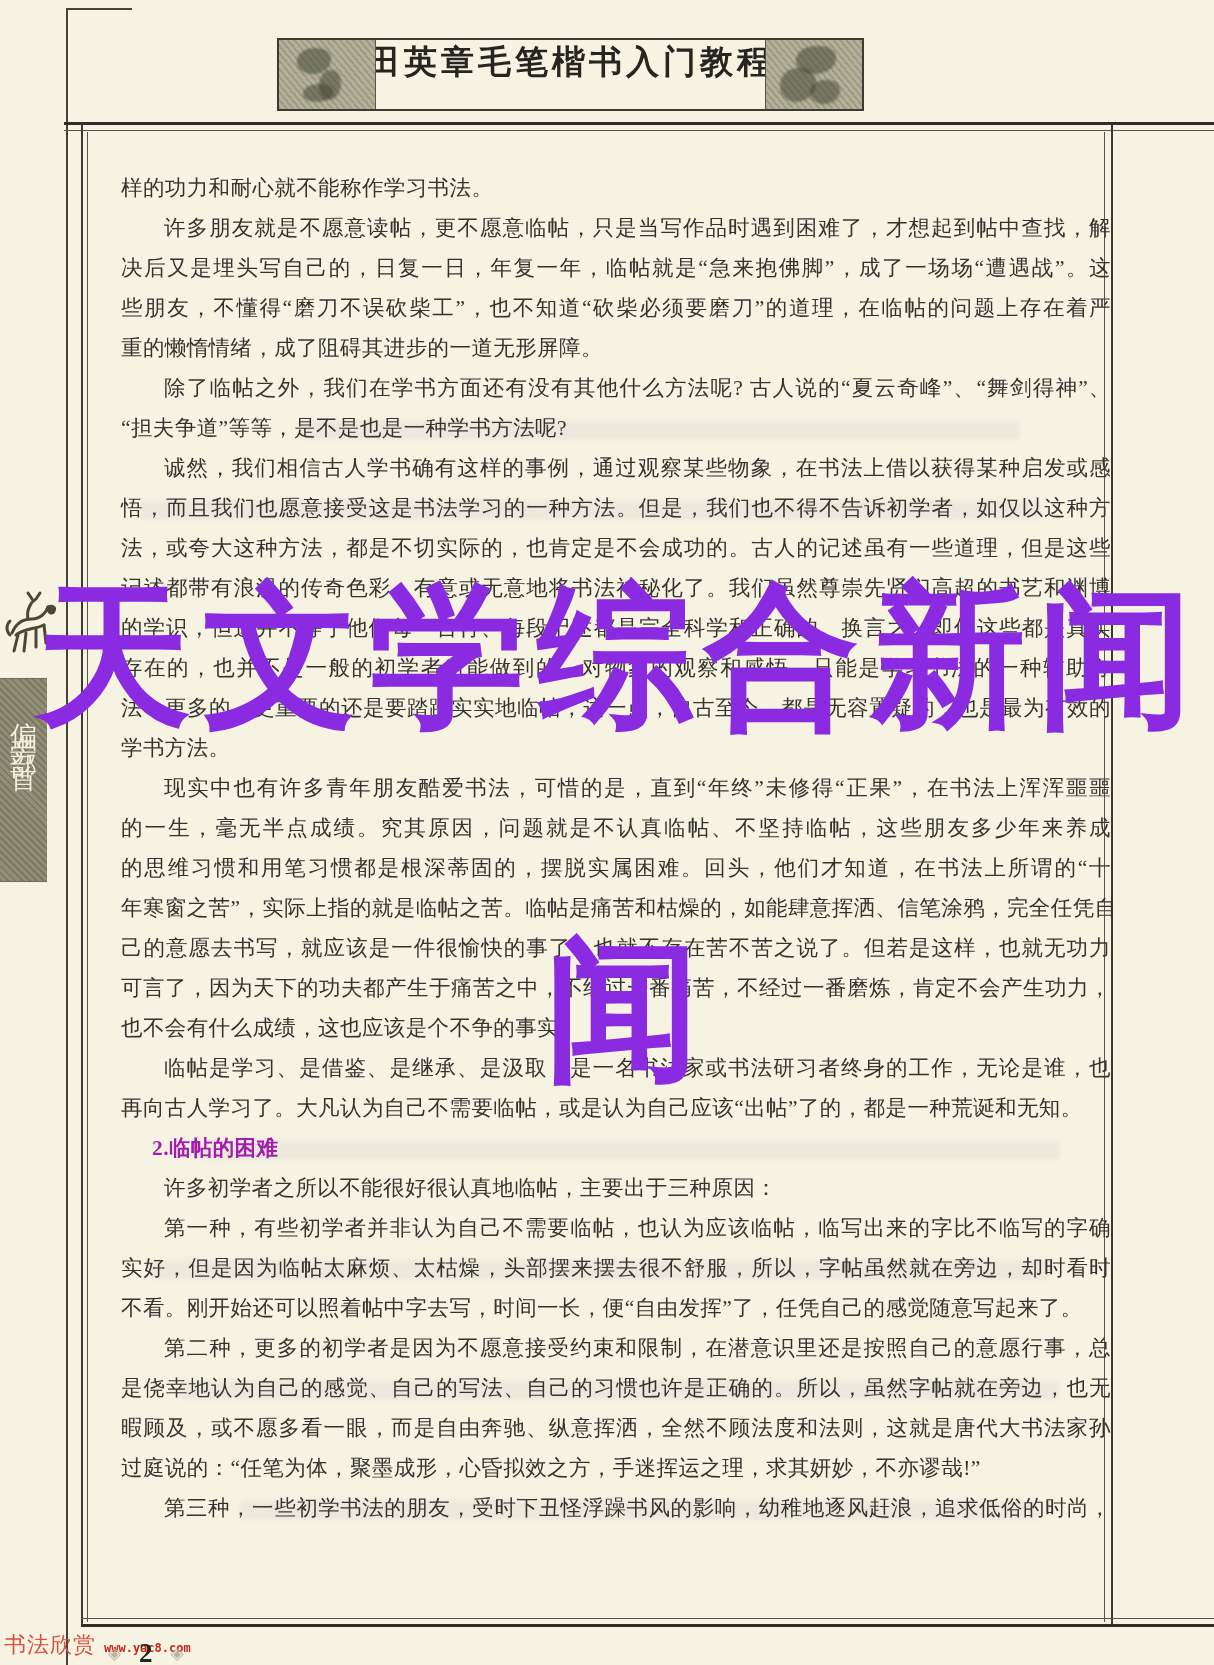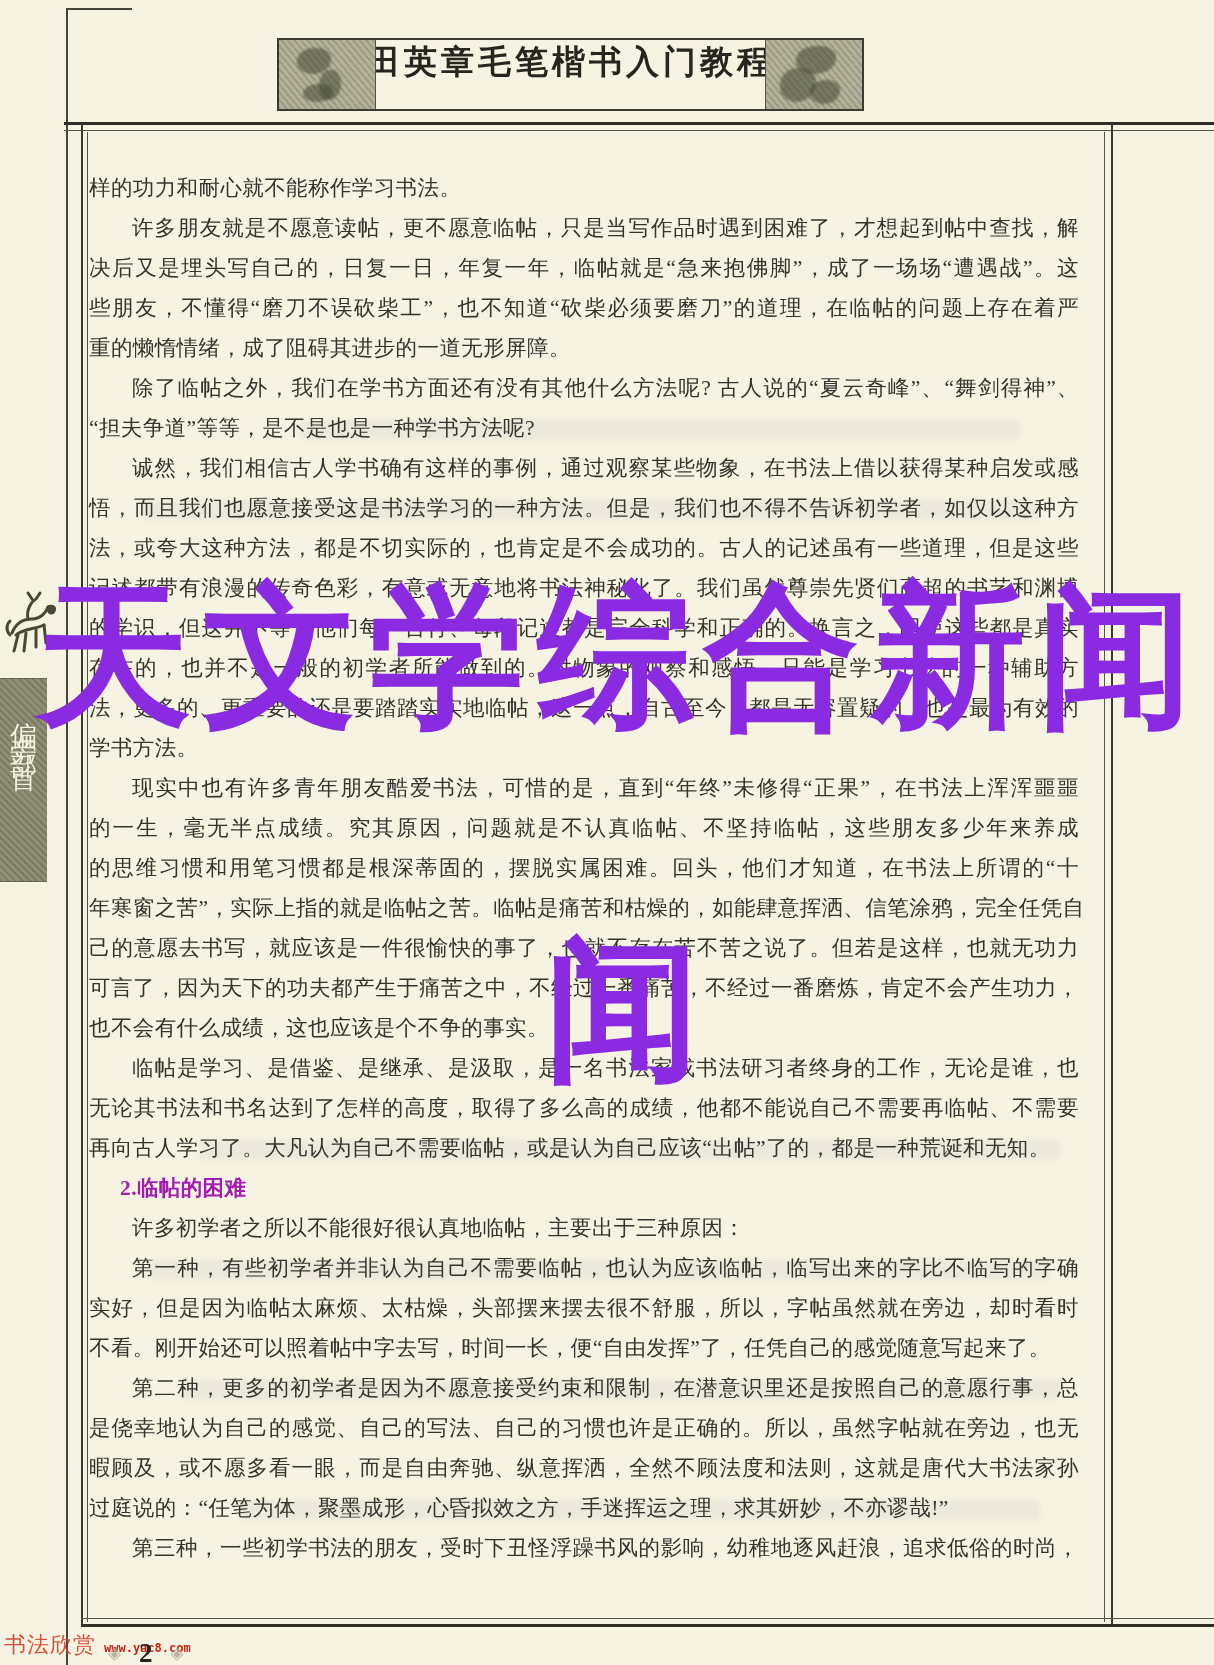--- a/index.html
+++ b/index.html
@@ -22,21 +22,21 @@
   .rule-top-a{position:absolute;left:64px;top:122px;width:1150px;height:3px;background:#2f2e27;}
   .rule-top-b{position:absolute;left:64px;top:130px;width:1150px;height:1px;background:#55544a;}
   
   .frame-l-a{position:absolute;left:81px;top:124px;width:2px;height:1502px;background:#3a3931;}
   .frame-l-b{position:absolute;left:87px;top:132px;width:1px;height:1490px;background:#55544a;}
   .frame-r-a{position:absolute;left:1104px;top:132px;width:1px;height:1490px;background:#55544a;}
   .frame-r-b{position:absolute;left:1111px;top:124px;width:2px;height:1502px;background:#3a3931;}
   .frame-bot-a{position:absolute;left:81px;top:1618px;width:1133px;height:1px;background:#55544a;}
   .frame-bot-b{position:absolute;left:81px;top:1624px;width:1133px;height:3px;background:#2f2e27;}
   
-  #body-text{position:absolute;left:72px;top:168px;width:1016px;box-sizing:border-box;
+  #body-text{position:absolute;left:104px;top:168px;width:1016px;box-sizing:border-box;
              padding-left:17px;padding-right:9px;}
   .bline{height:40px;line-height:40px;font-size:21.5px;white-space:nowrap;
          text-align:justify;text-align-last:justify;letter-spacing:.4px;color:#34332e;}
   .bline.end{text-align-last:left;}
   .bline.ind{text-indent:43px;}
   .bline.hd{font-weight:bold;text-align-last:left;text-indent:31px;color:#a21caf;}
   
   .bleed{position:absolute;height:20px;background:rgba(105,112,135,.07);filter:blur(2px);border-radius:4px;}
   
   .ovl{position:absolute;font-family:"Liberation Sans",sans-serif;font-weight:900;
@@ -115,21 +115,20 @@
       <div class="bline">法，更多的、更重要的还是要踏踏实实地临帖，这一点，自古至今，都是无容置疑的，也是最为有效的</div>
       <div class="bline end">学书方法。</div>
       <div class="bline ind">现实中也有许多青年朋友酷爱书法，可惜的是，直到“年终”未修得“正果”，在书法上浑浑噩噩</div>
       <div class="bline">的一生，毫无半点成绩。究其原因，问题就是不认真临帖、不坚持临帖，这些朋友多少年来养成</div>
       <div class="bline">的思维习惯和用笔习惯都是根深蒂固的，摆脱实属困难。回头，他们才知道，在书法上所谓的“十</div>
       <div class="bline">年寒窗之苦”，实际上指的就是临帖之苦。临帖是痛苦和枯燥的，如能肆意挥洒、信笔涂鸦，完全任凭自</div>
       <div class="bline">己的意愿去书写，就应该是一件很愉快的事了，也就不存在苦不苦之说了。但若是这样，也就无功力</div>
       <div class="bline">可言了，因为天下的功夫都产生于痛苦之中，不经过一番痛苦，不经过一番磨炼，肯定不会产生功力，</div>
       <div class="bline end">也不会有什么成绩，这也应该是个不争的事实。</div>
       <div class="bline ind">临帖是学习、是借鉴、是继承、是汲取，是一名书法家或书法研习者终身的工作，无论是谁，也</div>
-      <div class="bline">无论其书法和书名达到了怎样的高度，取得了多么高的成绩，他都不能说自己不需要再临帖、不需要</div>
       <div class="bline end">再向古人学习了。大凡认为自己不需要临帖，或是认为自己应该“出帖”了的，都是一种荒诞和无知。</div>
       <div class="bline end hd">2.临帖的困难</div>
       <div class="bline end ind">许多初学者之所以不能很好很认真地临帖，主要出于三种原因：</div>
       <div class="bline ind">第一种，有些初学者并非认为自己不需要临帖，也认为应该临帖，临写出来的字比不临写的字确</div>
       <div class="bline">实好，但是因为临帖太麻烦、太枯燥，头部摆来摆去很不舒服，所以，字帖虽然就在旁边，却时看时</div>
       <div class="bline end">不看。刚开始还可以照着帖中字去写，时间一长，便“自由发挥”了，任凭自己的感觉随意写起来了。</div>
       <div class="bline ind">第二种，更多的初学者是因为不愿意接受约束和限制，在潜意识里还是按照自己的意愿行事，总</div>
       <div class="bline">是侥幸地认为自己的感觉、自己的写法、自己的习惯也许是正确的。所以，虽然字帖就在旁边，也无</div>
       <div class="bline">暇顾及，或不愿多看一眼，而是自由奔驰、纵意挥洒，全然不顾法度和法则，这就是唐代大书法家孙</div>
       <div class="bline end">过庭说的：“任笔为体，聚墨成形，心昏拟效之方，手迷挥运之理，求其妍妙，不亦谬哉!”</div>

